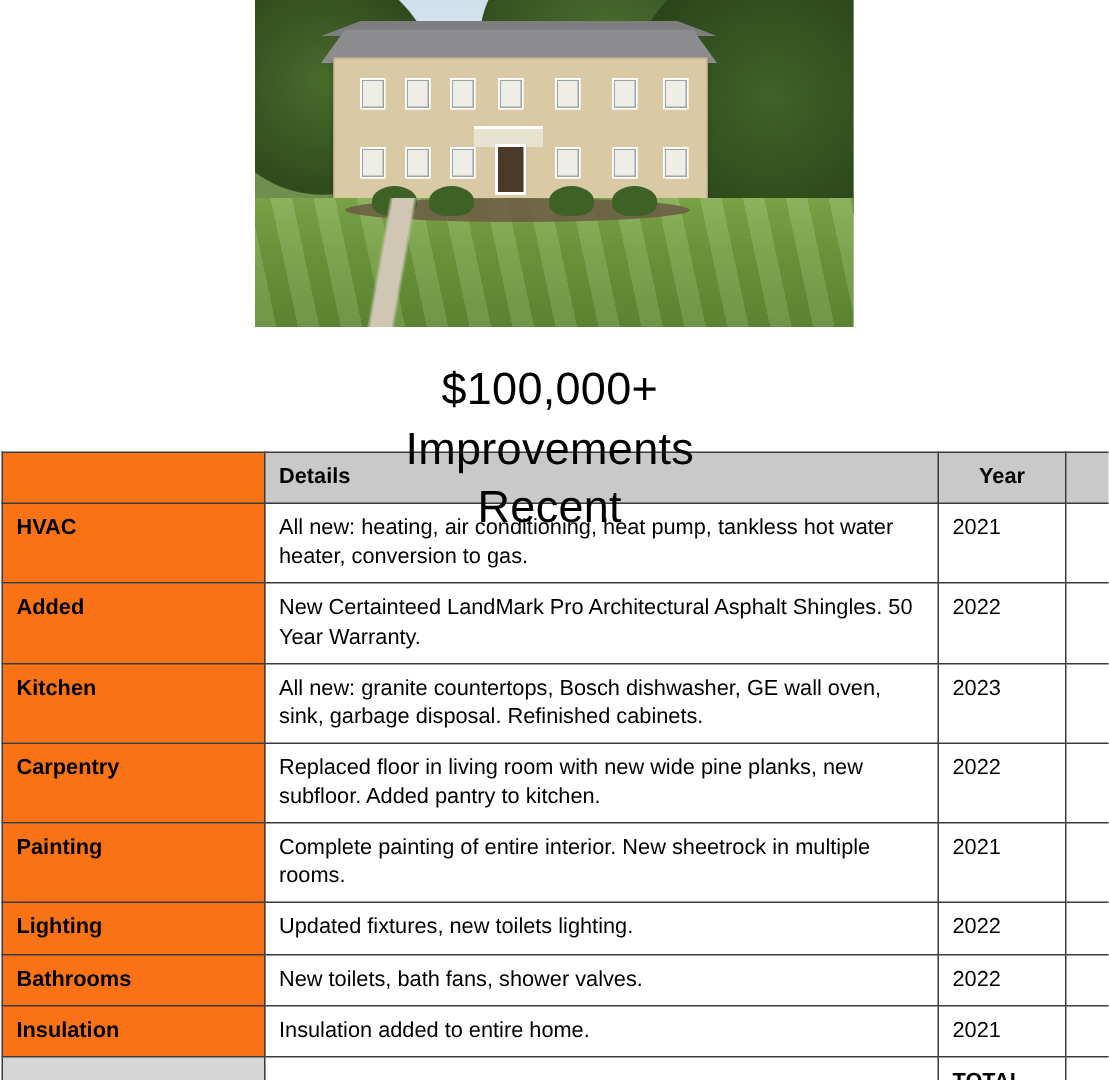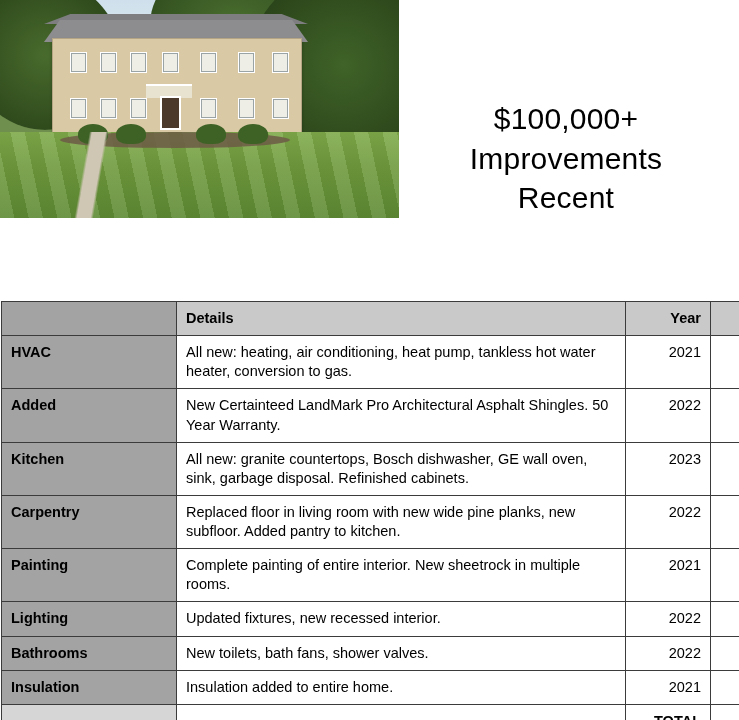--- a/index.html
+++ b/index.html
@@ -11,21 +11,22 @@
     width: 739px;
     height: 720px;
     font-family: "Liberation Sans", sans-serif;
     color: #000000;
     overflow: hidden;
   }
 
   
   .header {
     display: flex;
-    align-items: flex-end;
+    flex-direction: column;
+    align-items: center;
     height: 218px;
   }
 
   .photo {
     width: 399px;
     height: 218px;
     position: relative;
     overflow: hidden;
     background: #6f8f4e;
     flex: 0 0 auto;
@@ -173,27 +174,26 @@
   }
   thead th {
     background: #c9c9c9;
     font-weight: bold;
     font-size: 14.5px;
     padding-top: 6px;
     padding-bottom: 6px;
   }
   th.c-cat, td.c-cat {
     width: 156px;
-    background: #a3a3a3;
+    background: #f97316;
     font-weight: bold;
   }
   th.c-details, td.c-details { width: 430px; }
   th.c-year, td.c-year {
     width: 66px;
-    text-align: right;
   }
   th.c-cost, td.c-cost {
     width: 84px;
     text-align: right;
   }
   thead th.c-details { text-align: left; }
   td.c-cat { padding-top: 8px; }
   tr.total td { border-top: 1px solid #3b3b3b; }
   tr.total td.c-cat { background: #d6d6d6; }
   tr.total td.c-details { background: #ffffff; }
@@ -293,21 +293,21 @@
         <td class="c-cost">16,000</td>
       </tr>
       <tr>
         <td class="c-cat">Painting</td>
         <td class="c-details">Complete painting of entire interior. New sheetrock in multiple rooms.</td>
         <td class="c-year">2021</td>
         <td class="c-cost">17,000</td>
       </tr>
       <tr>
         <td class="c-cat">Lighting</td>
-        <td class="c-details">Updated fixtures, new recessed interior.</td>
+        <td class="c-details">Updated fixtures, new toilets lighting.</td>
         <td class="c-year">2022</td>
         <td class="c-cost">6,000</td>
       </tr>
       <tr>
         <td class="c-cat">Bathrooms</td>
         <td class="c-details">New toilets, bath fans, shower valves.</td>
         <td class="c-year">2022</td>
         <td class="c-cost">4,000</td>
       </tr>
       <tr>

